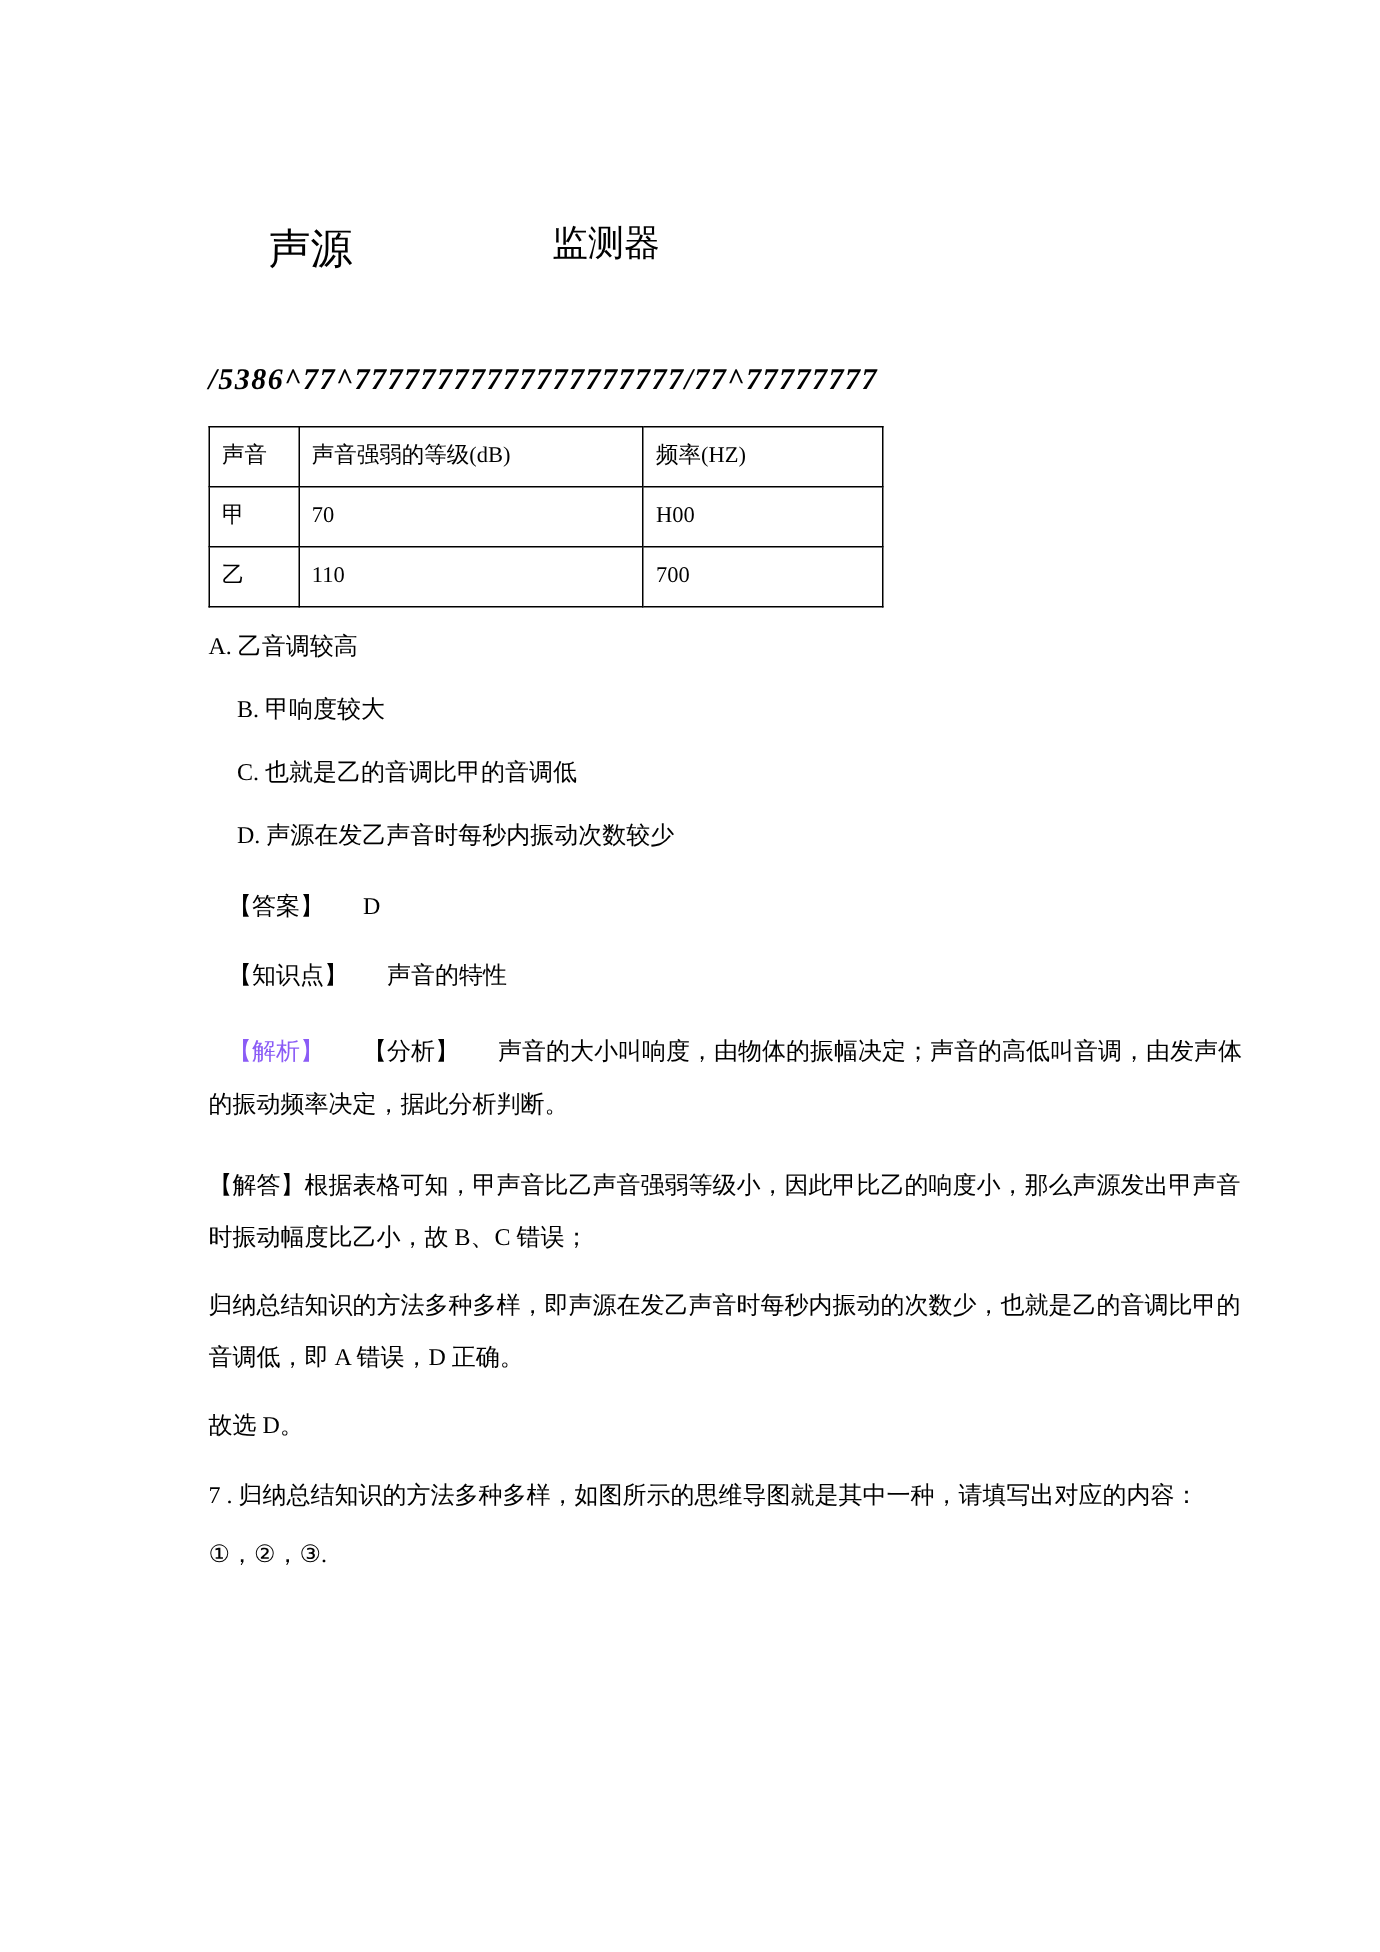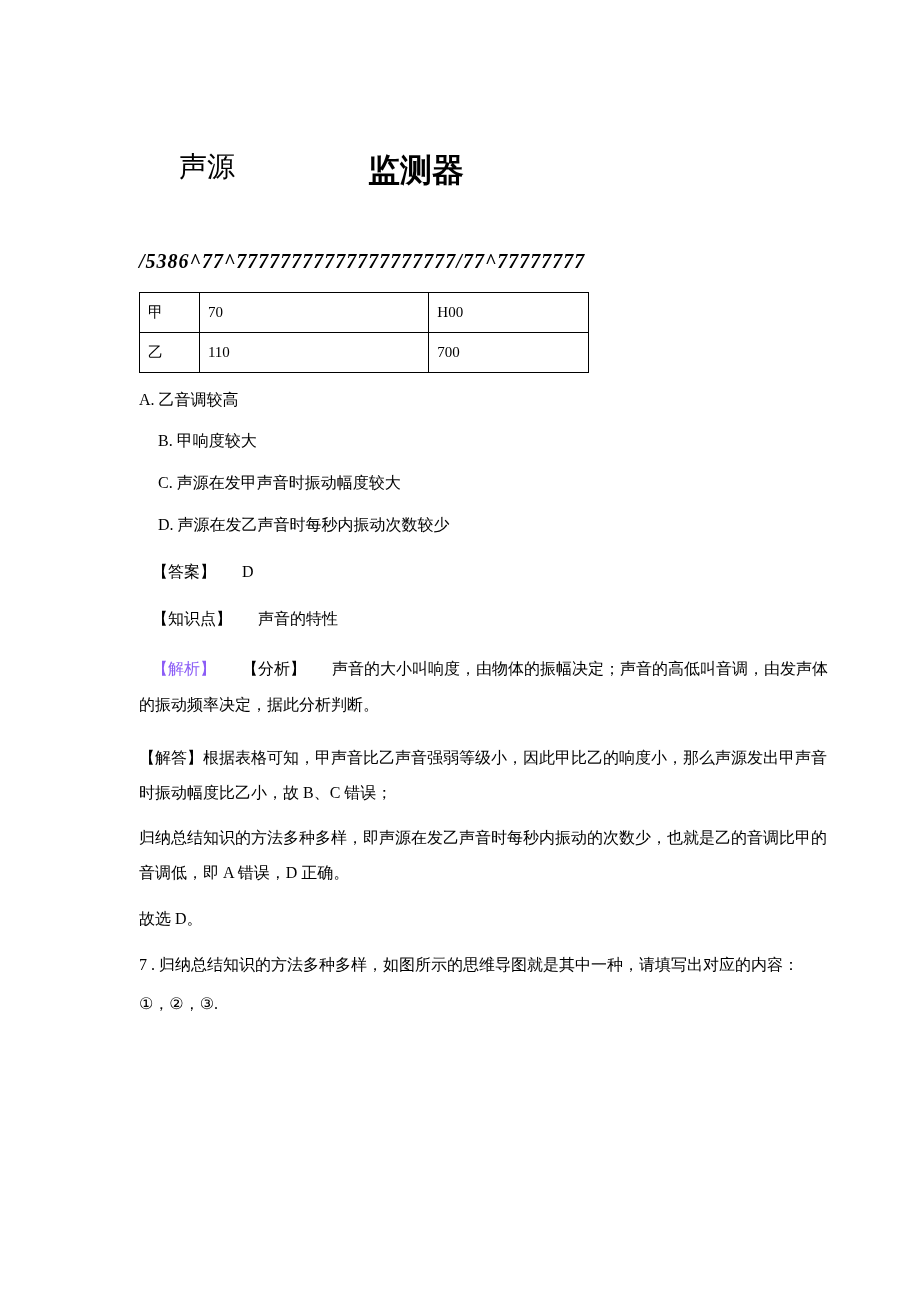--- a/index.html
+++ b/index.html
@@ -16,22 +16,22 @@
       display: flex;
       margin-bottom: 30px;
       margin-left: 40px;
     }
     .label-left {
       font-size: 28px;
       font-weight: normal;
       margin-right: 120px;
     }
     .label-right {
-      font-size: 32px;
-      font-weight: bold;
+      font-size: 24px;
+      font-weight: normal;
     }
     .scribble {
       font-family: "SimSun", serif;
       font-size: 20px;
       font-weight: bold;
       font-style: italic;
       margin-bottom: 4px;
       letter-spacing: 1px;
     }
     table {
@@ -62,36 +62,41 @@
 
 <div class="header-labels">
   <div class="label-left">声源</div>
   <div class="label-right">监测器</div>
 </div>
 
 <div class="scribble">/5386^77^77777777777777777777/77^77777777</div>
 
 <table>
   <tbody>
+      <tr>
+    <td>声音</td>
+    <td>声音强弱的等级(dB)</td>
+    <td>频率(HZ)</td>
+  </tr>
   <tr>
     <td>甲</td>
     <td>70</td>
     <td>H00</td>
   </tr>
   <tr>
     <td>乙</td>
     <td>110</td>
     <td>700</td>
   </tr>
 </tbody>
   </table>
 
 <div class="option-a">A. 乙音调较高</div>
 <div class="option-indent">B. 甲响度较大</div>
-<div class="option-indent">C. 声源在发甲声音时振动幅度较大</div>
+<div class="option-indent">C. 也就是乙的音调比甲的音调低</div>
 <div class="option-indent">D. 声源在发乙声音时每秒内振动次数较少</div>
 
 <div class="answer-line">
   <span class="blue">【答案】</span><span>D</span>
 </div>
 
 <div class="answer-line">
   <span class="blue">【知识点】</span><span>声音的特性</span>
 </div>
 

